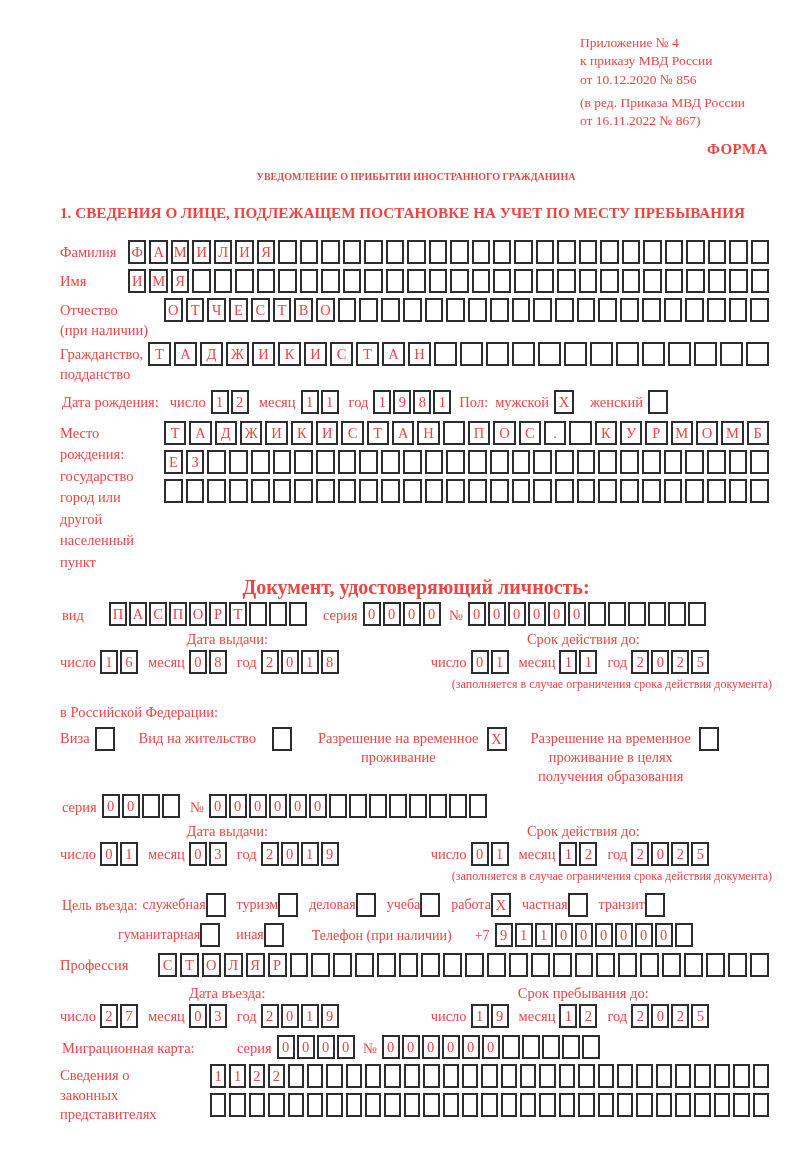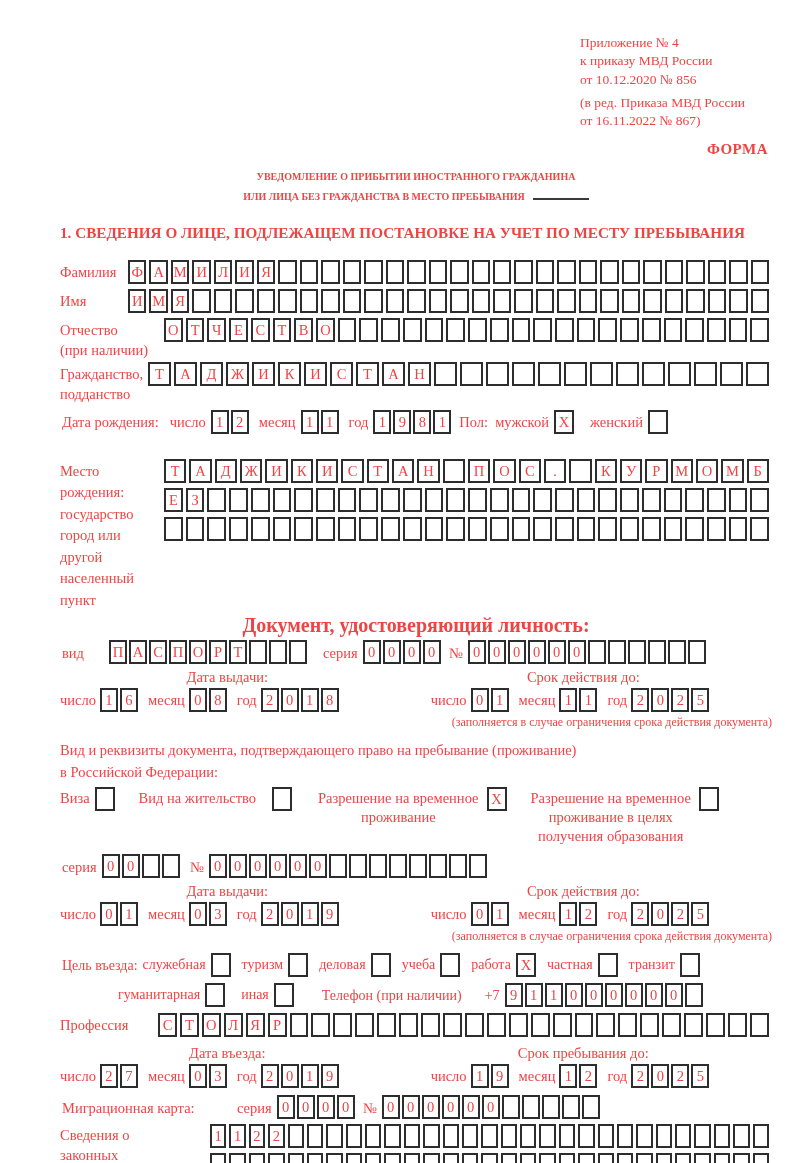--- a/index.html
+++ b/index.html
@@ -48,21 +48,21 @@
   
   .para{margin-top:10px; line-height:22px;}
   
   .permits{display:flex; margin-top:4px; align-items:flex-start;}
   .permit{display:flex; align-items:flex-start;}
   .permit .plbl{padding-top:2px; line-height:19px;}
   .permit .plbl.center{text-align:center;}
   .permit .cell{margin-left:8px; margin-top:0;}
   
   .opt{display:flex; align-items:center; flex:none;}
-  .opt .olbl{padding-right:5px;}
+  .opt .olbl{}
   .optgap{width:9px; flex:none;}
   .indent58{margin-left:58px;}
   
   .repr{display:flex; margin-top:5px;}
   .repr .lbl-col{width:150px; flex:none; line-height:19.5px; padding-top:2px;}
   .repr .right-col{flex:1; min-width:0;}
 </style>
 </head>
 <body>
 
@@ -75,21 +75,20 @@
     <div class="amend">
       <div>(в ред. Приказа МВД России</div>
       <div>от 16.11.2022 № 867)</div>
     </div>
   </div>
 
   <div class="forma">ФОРМА</div>
 
   <div class="title">
     <div>УВЕДОМЛЕНИЕ О ПРИБЫТИИ ИНОСТРАННОГО ГРАЖДАНИНА</div>
-    <div><span>ИЛИ ЛИЦА БЕЗ ГРАЖДАНСТВА В МЕСТО ПРЕБЫВАНИЯ</span><span class="blank-line"></span></div>
   </div>
 
   <div class="sec-head">1. СВЕДЕНИЯ О ЛИЦЕ, ПОДЛЕЖАЩЕМ ПОСТАНОВКЕ НА УЧЕТ ПО МЕСТУ ПРЕБЫВАНИЯ</div>
 
   <div class="row" style="margin-top:18px;">
     <div class="lbl w68">Фамилия</div>
     <div class="boxes stretch">
         <span class="cell">Ф</span>
         <span class="cell">А</span>
         <span class="cell">М</span>
@@ -248,21 +247,21 @@
         <span class="cell">8</span>
         <span class="cell">1</span>
       </div>
     <span class="inline-lbl" style="padding-left:6px;">Пол:</span>
     <span class="inline-lbl">мужской</span>
     <span class="cell cb">X</span>
     <span class="inline-lbl" style="padding-left:14px;">женский</span>
     <span class="cell cb"></span>
   </div>
 
-  <div class="row" style="margin-top:25px;">
+  <div class="row" style="margin-top:7px;">
     <div class="lbl w104" style="line-height:21.5px;">
       <div>Место рождения:</div>
       <div>государство</div>
       <div>город или другой</div>
       <div>населенный пункт</div>
     </div>
     <div class="stackrows">
       <div class="boxes stretch">
           <span class="cell">Т</span>
           <span class="cell">А</span>
@@ -434,21 +433,20 @@
             <span class="cell">0</span>
             <span class="cell">2</span>
             <span class="cell">5</span>
           </div>
       </div>
       <div class="small-note">(заполняется в случае ограничения срока действия документа)</div>
     </div>
   </div>
 
   <div class="para">
-    <div>Вид и реквизиты документа, подтверждающего право на пребывание (проживание)</div>
     <div>в Российской Федерации:</div>
   </div>
 
   <div class="permits">
     <div class="permit">
       <span class="plbl">Виза</span>
       <span class="cell cb" style="margin-left:5px;"></span>
     </div>
     <div class="permit" style="margin-left:22px;">
       <span class="plbl">Вид на жительство</span>

